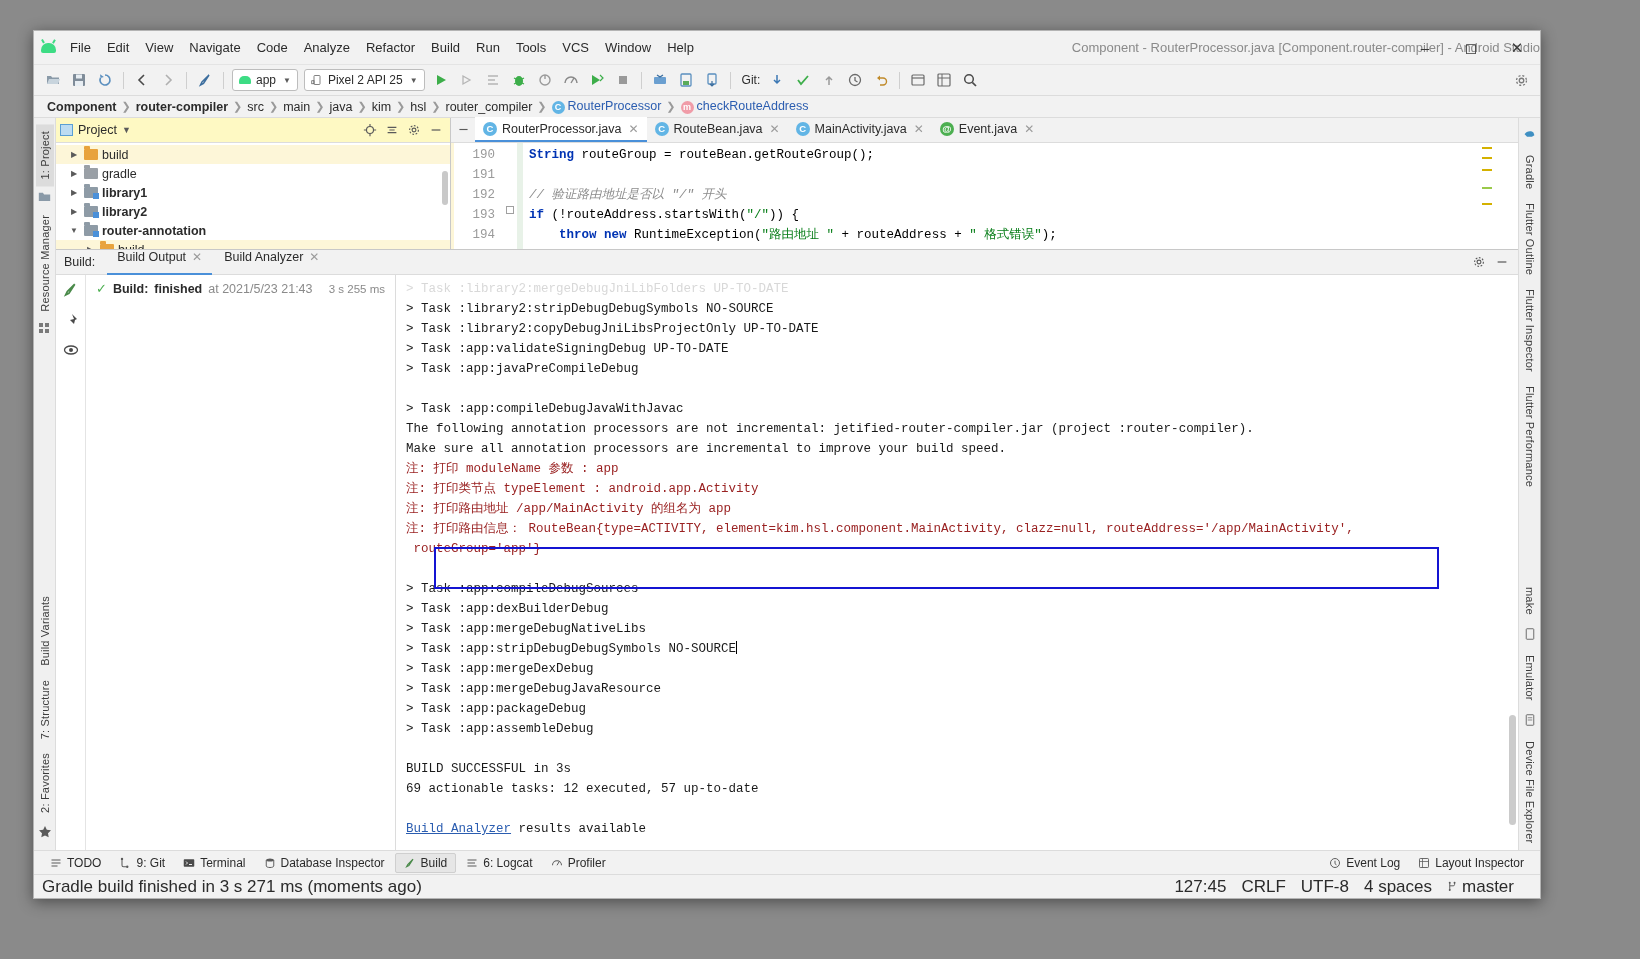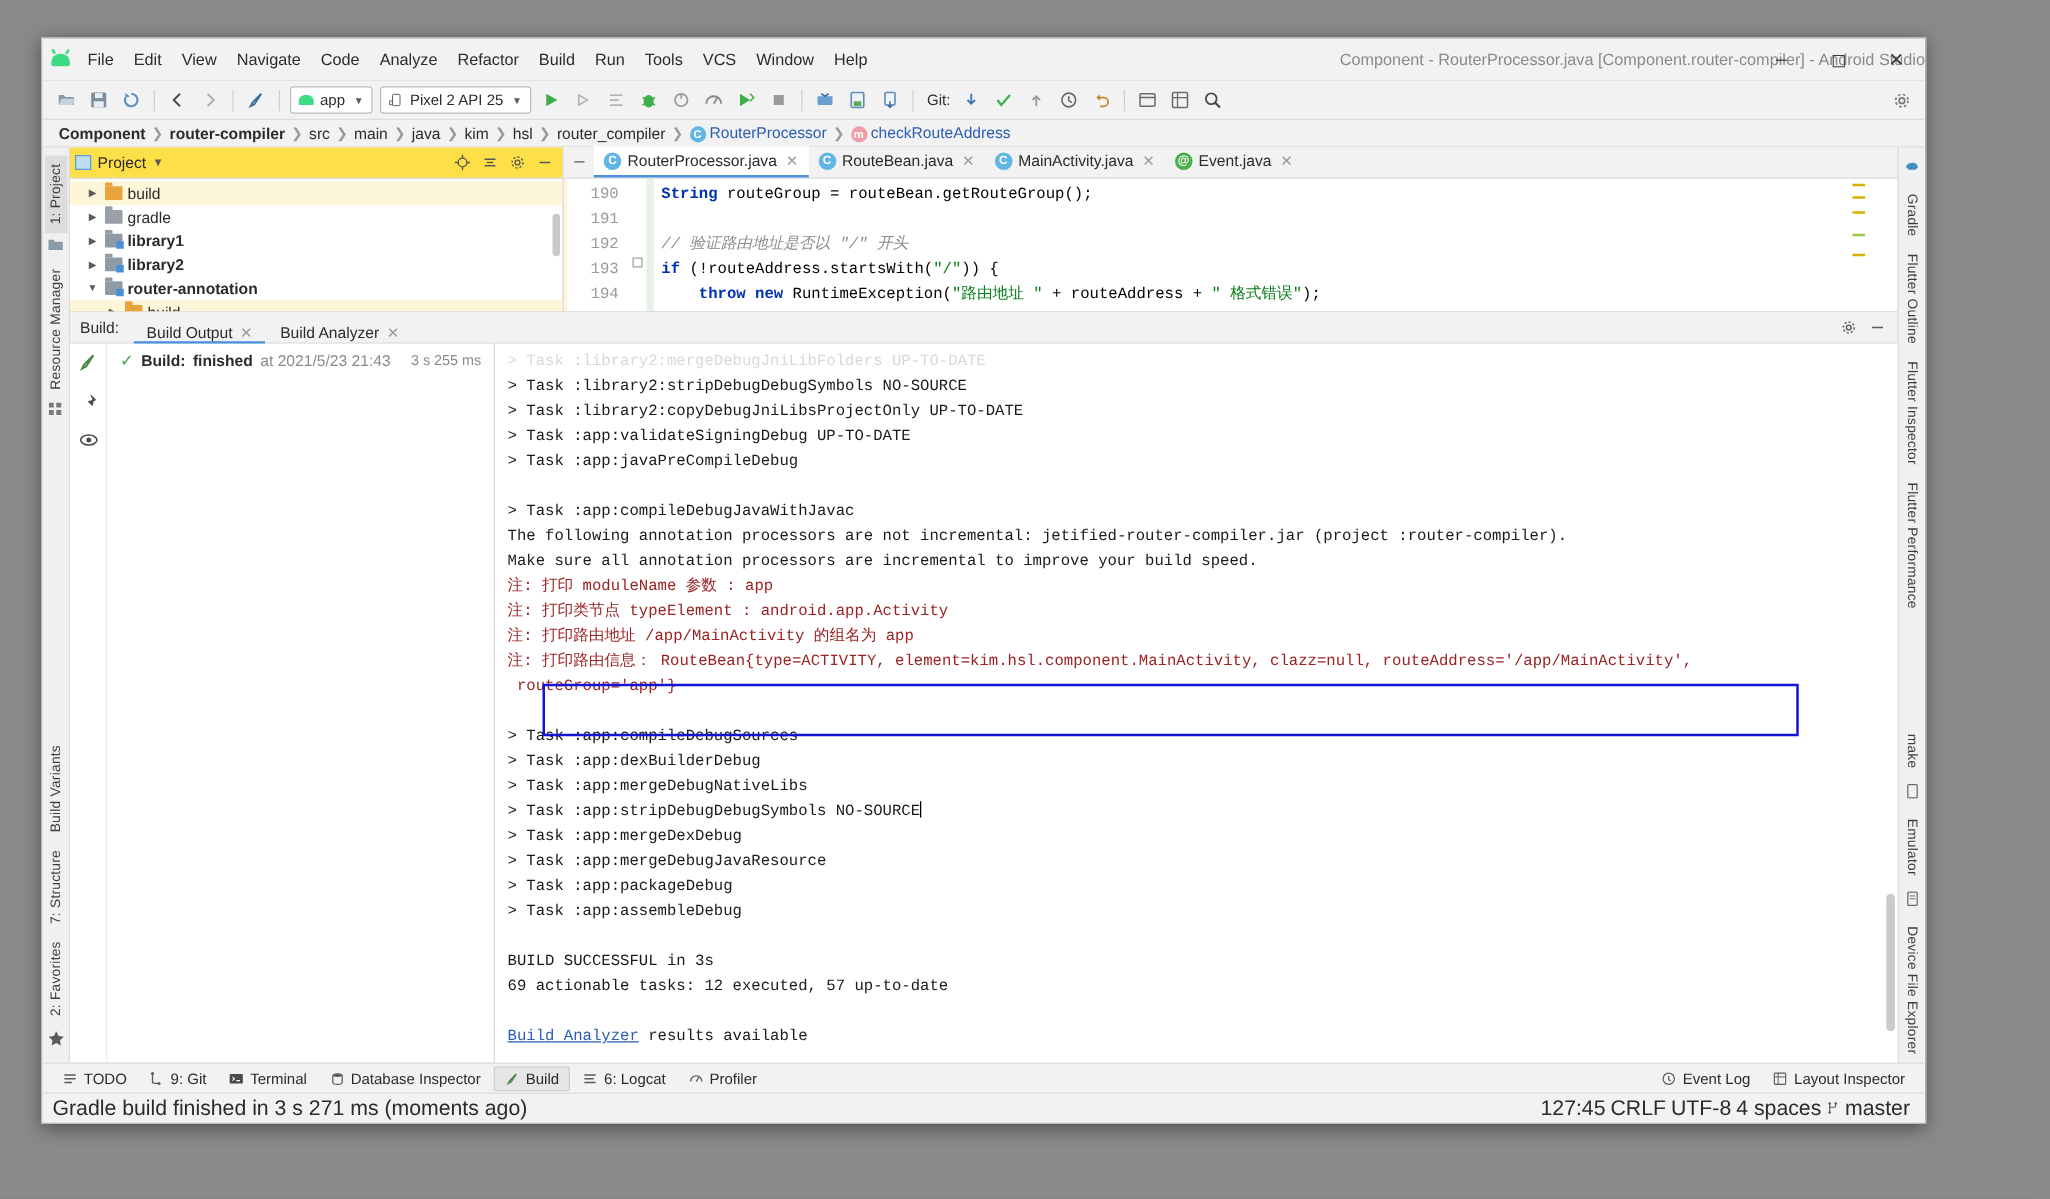--- a/index.html
+++ b/index.html
@@ -103,21 +103,21 @@
   .vstrip.right { border-right: none; border-left: 1px solid #dcdcdc; }
   .vspacer { flex: 1; }
 
   .center { flex: 1; display: flex; flex-direction: column; min-width: 0; }
 
   
   .topsplit { height: 132px; display: flex; border-bottom: 1px solid #c8c8c8; min-height:0; }
 
   .project-pane { width: 395px; border-right: 1px solid #c8c8c8; display: flex; flex-direction: column; background: #fff; }
   .pane-head {
-    height: 25px; display: flex; align-items: center; background: #fde047;
+    height: 25px; display: flex; align-items: center; background: #fef9c3;
     border-bottom: 1px solid #dcdcdc; padding: 0 4px; gap: 5px;
   }
   .pane-title { font-size: 12.5px; color: #2b2b2b; display: flex; align-items: center; gap: 5px; }
   .pane-sq { width: 13px; height: 12px; border: 1.5px solid #5a9fd4; background: #bcdcf2; }
   .pane-actions { margin-left: auto; display: flex; align-items: center; gap: 2px; }
   .pa { width: 20px; height: 20px; display: flex; align-items: center; justify-content: center; }
 
   .tree { flex: 1; overflow: hidden; font-size: 12.5px; padding-top: 2px; position: relative; }
   .tnode { display: flex; align-items: center; height: 19px; padding-left: 12px; gap: 4px; white-space: nowrap; }
   .tnode.sel { background: #fdf6d8; }
@@ -158,21 +158,21 @@
   .edge { position: absolute; left: 0; top: 0; width: 3px; height: 100%; background: #fdf6d8; }
 
   
   .buildpanel { flex: 1; display: flex; flex-direction: column; min-height: 0; background: #fff; }
   .bp-head {
     height: 25px; display: flex; align-items: center; background: #f2f2f2;
     border-bottom: 1px solid #dcdcdc; padding-left: 8px; gap: 2px;
   }
   .bp-label { font-size: 12.5px; color: #2b2b2b; margin-right: 10px; }
   .bp-tab {
-    height: 25px; display: flex; align-items: flex-end; gap: 6px; padding: 0 10px;
+    height: 25px; display: flex; align-items: flex-start; gap: 6px; padding: 0 10px;
     font-size: 12.5px; color: #2b2b2b; border-bottom: 2px solid transparent;
   }
   .bp-tab.active { border-bottom: 2px solid #4a90d9; }
   .bp-tab .x { color: #9a9a9a; font-size: 12px; }
   .bp-actions { margin-left: auto; display: flex; align-items: center; gap: 3px; padding-right: 6px; }
 
   .bp-body { flex: 1; display: flex; min-height: 0; }
   .bp-toolcol {
     width: 30px; background: #fff; border-right: 1px solid #e4e4e4;
     display: flex; flex-direction: column; align-items: center; padding-top: 6px; gap: 10px;
@@ -207,21 +207,21 @@
     border-top: 1px solid #dcdcdc; font-size: 12px; color: #2b2b2b; padding-left: 8px; gap: 2px;
   }
   .sb-item { display: flex; align-items: center; gap: 5px; padding: 2px 8px; white-space: nowrap; }
   .sb-item.active { background: #e6e6e6; border: 1px solid #cfcfcf; border-radius: 2px; }
   .sb-right { margin-left: auto; display: flex; align-items: center; gap: 2px; padding-right: 8px; }
 
   .bottombar {
     height: 24px; display: flex; align-items: center; background: #f2f2f2;
     border-top: 1px solid #dcdcdc; font-size: 17px; color: #2b2b2b; padding-left: 8px;
   }
-  .bb-right { margin-left: auto; display: flex; align-items: center; gap: 4px; padding-right: 12px; }
+  .bb-right { margin-left: auto; display: flex; align-items: center; gap: 15px; padding-right: 26px; }
   .bb-item { white-space: nowrap; display: flex; align-items: center; gap: 4px; }
 
   .insp-strip { position: absolute; right: 24px; top: 0; width: 12px; }
   .insp-mark { position: absolute; right: 2px; width: 8px; height: 2px; }
 </style>
 </head>
 <body>
 
 <div class="desktop">
 <div class="window">

